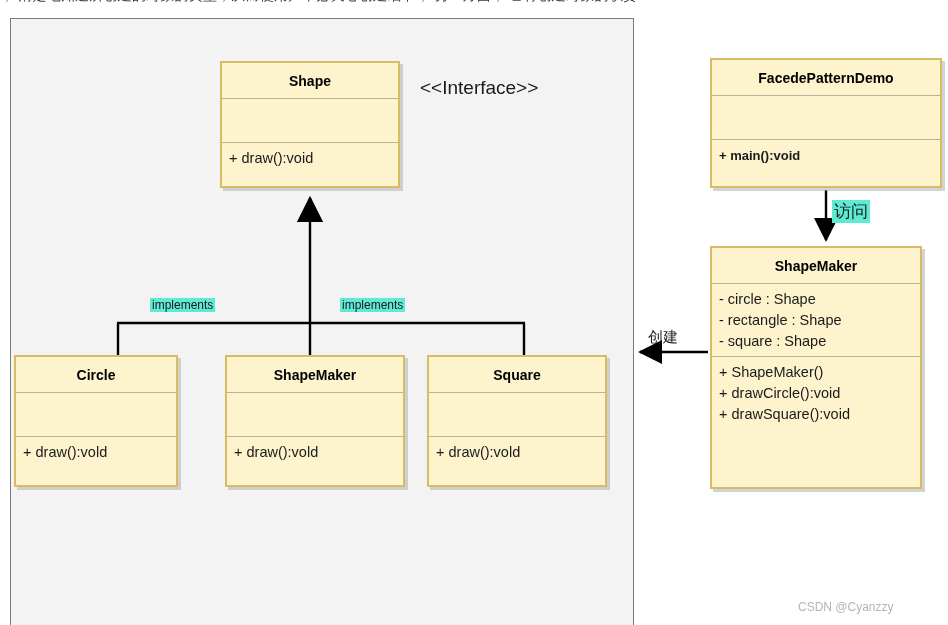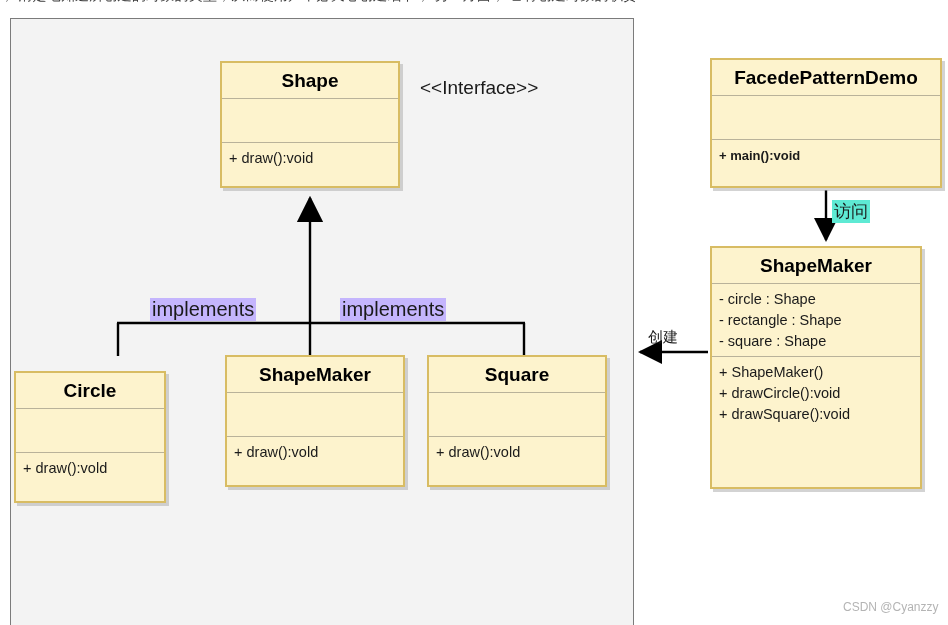--- a/index.html
+++ b/index.html
@@ -50,21 +50,21 @@
   .uml-class {
     position: absolute;
     box-sizing: border-box;
     background: #fdf3cd;
     border: 2px solid #d8bc63;
     box-shadow: 3px 3px 0 0 rgba(175,175,175,0.55);
   }
   .uml-name {
     text-align: center;
     font-weight: bold;
-    font-size: 19px;
+    font-size: 14px;
     color: #000000;
     box-sizing: border-box;
     border-bottom: 1px solid #b9b29a;
     display: flex;
     align-items: center;
     justify-content: center;
   }
   .uml-attrs, .uml-ops {
     box-sizing: border-box;
     padding: 5px 6px 5px 7px;
@@ -80,21 +80,21 @@
     font-size: 13px;
   }
   .uml-row { white-space: nowrap; }
 
   
   #class-shape      { left: 220px; top: 61px;  width: 180px; height: 127px; }
   #class-shape .uml-name  { height: 36px; }
   #class-shape .uml-attrs { height: 44px; }
   #class-shape .uml-ops   { height: 43px; }
 
-  #class-circle     { left: 14px;  top: 355px; width: 152px; height: 132px; margin-top: 16px; }
+  #class-circle     { left: 14px;  top: 355px; width: 164px; height: 132px; }
   #class-rectangle  { left: 225px; top: 355px; width: 180px; height: 132px; }
   #class-square     { left: 427px; top: 355px; width: 180px; height: 132px; }
   .leaf-class .uml-name  { height: 36px; }
   .leaf-class .uml-attrs { height: 44px; }
   .leaf-class .uml-ops   { height: 48px; }
 
   #class-facade     { left: 710px; top: 58px;  width: 232px; height: 130px; }
   #class-facade .uml-name  { height: 36px; }
   #class-facade .uml-attrs { height: 44px; }
   #class-facade .uml-ops   { height: 46px; }
@@ -110,24 +110,24 @@
     left: 420px;
     top: 77px;
     font-size: 19px;
     color: #1a1a1a;
     white-space: nowrap;
   }
 
   
   .edge-label {
     position: absolute;
-    font-size: 20px;
+    font-size: 12px;
     color: #1a1a1a;
     white-space: nowrap;
-    background: #c4b5fd;
+    background: #5eead4;
     padding: 0 2px;
   }
   #label-implements-left  { left: 150px; top: 298px; }
   #label-implements-right { left: 340px; top: 298px; }
   #label-visit {
     left: 832px; top: 200px;
     background: #5eead4;
     font-size: 17px;
   }
   #label-create {
@@ -140,21 +140,21 @@
   #connector-layer {
     position: absolute;
     left: 0; top: 0;
     width: 948px; height: 625px;
     pointer-events: none;
   }
 
   
   #watermark {
     position: absolute;
-    left: 843px;
+    left: 798px;
     top: 600px;
     font-size: 12px;
     color: #b4b4b4;
     white-space: nowrap;
   }
 </style>
 </head>
 <body>
 
 <div id="top-clipped-strip">

